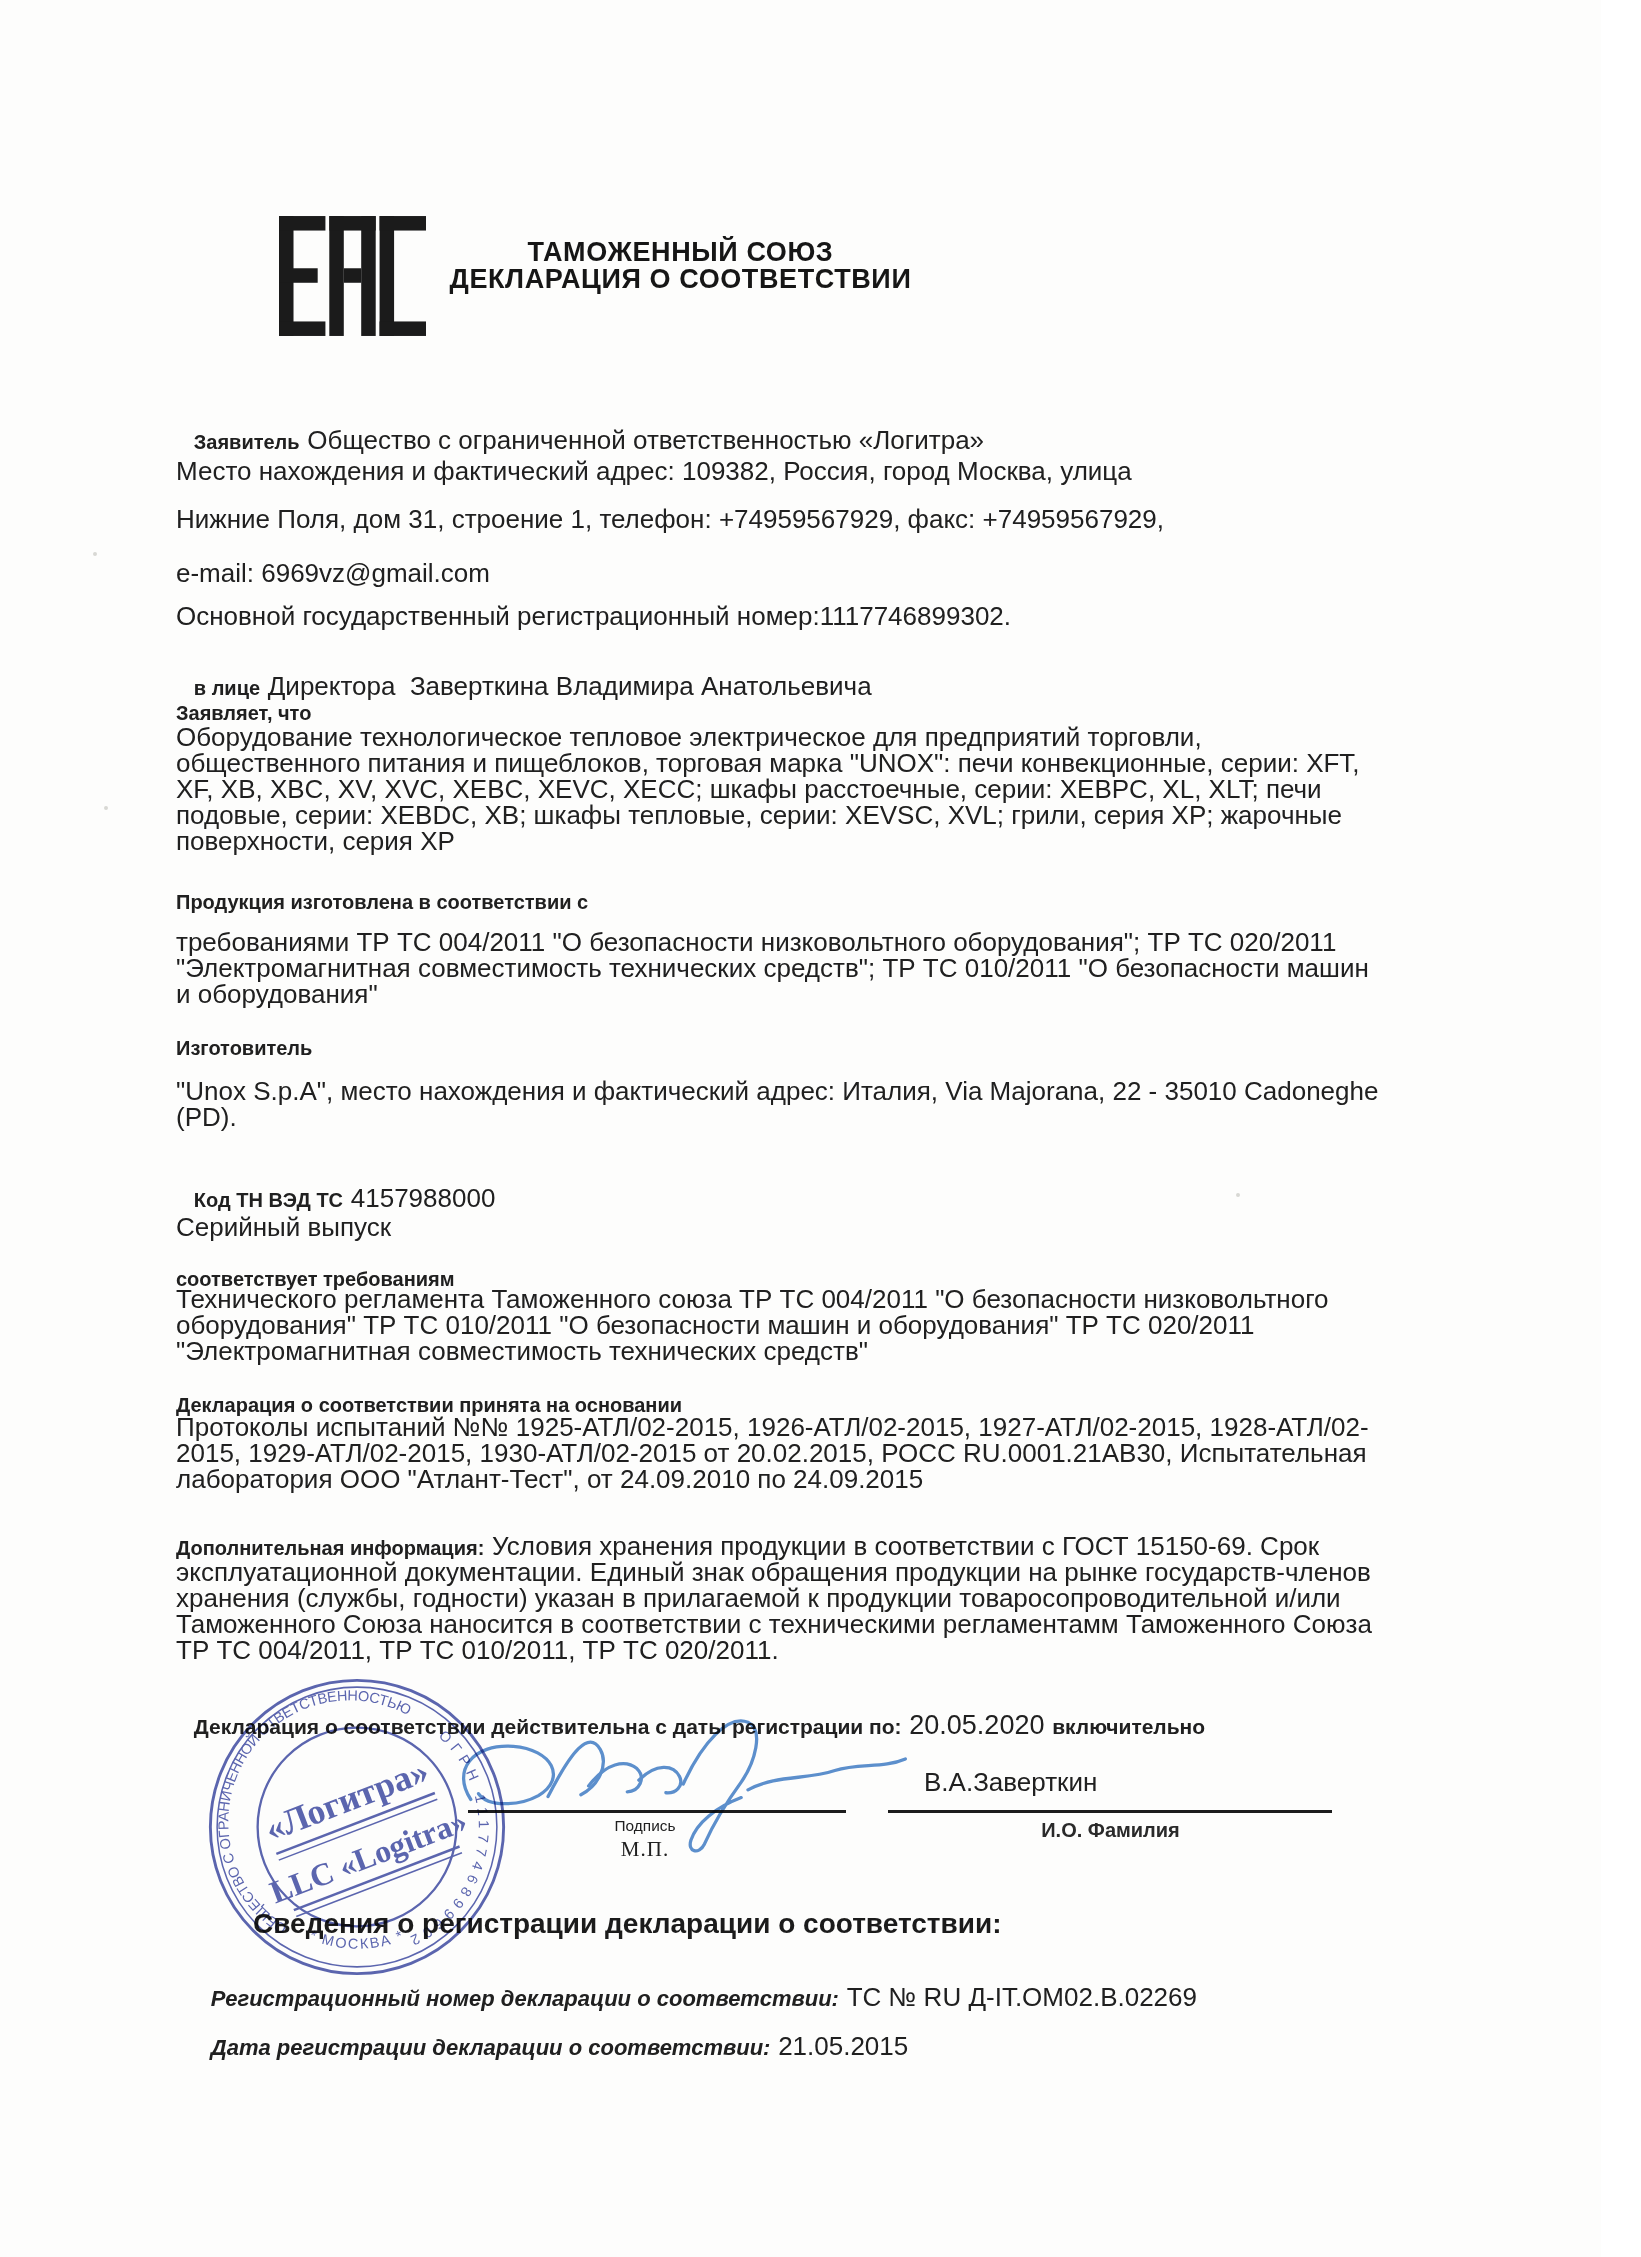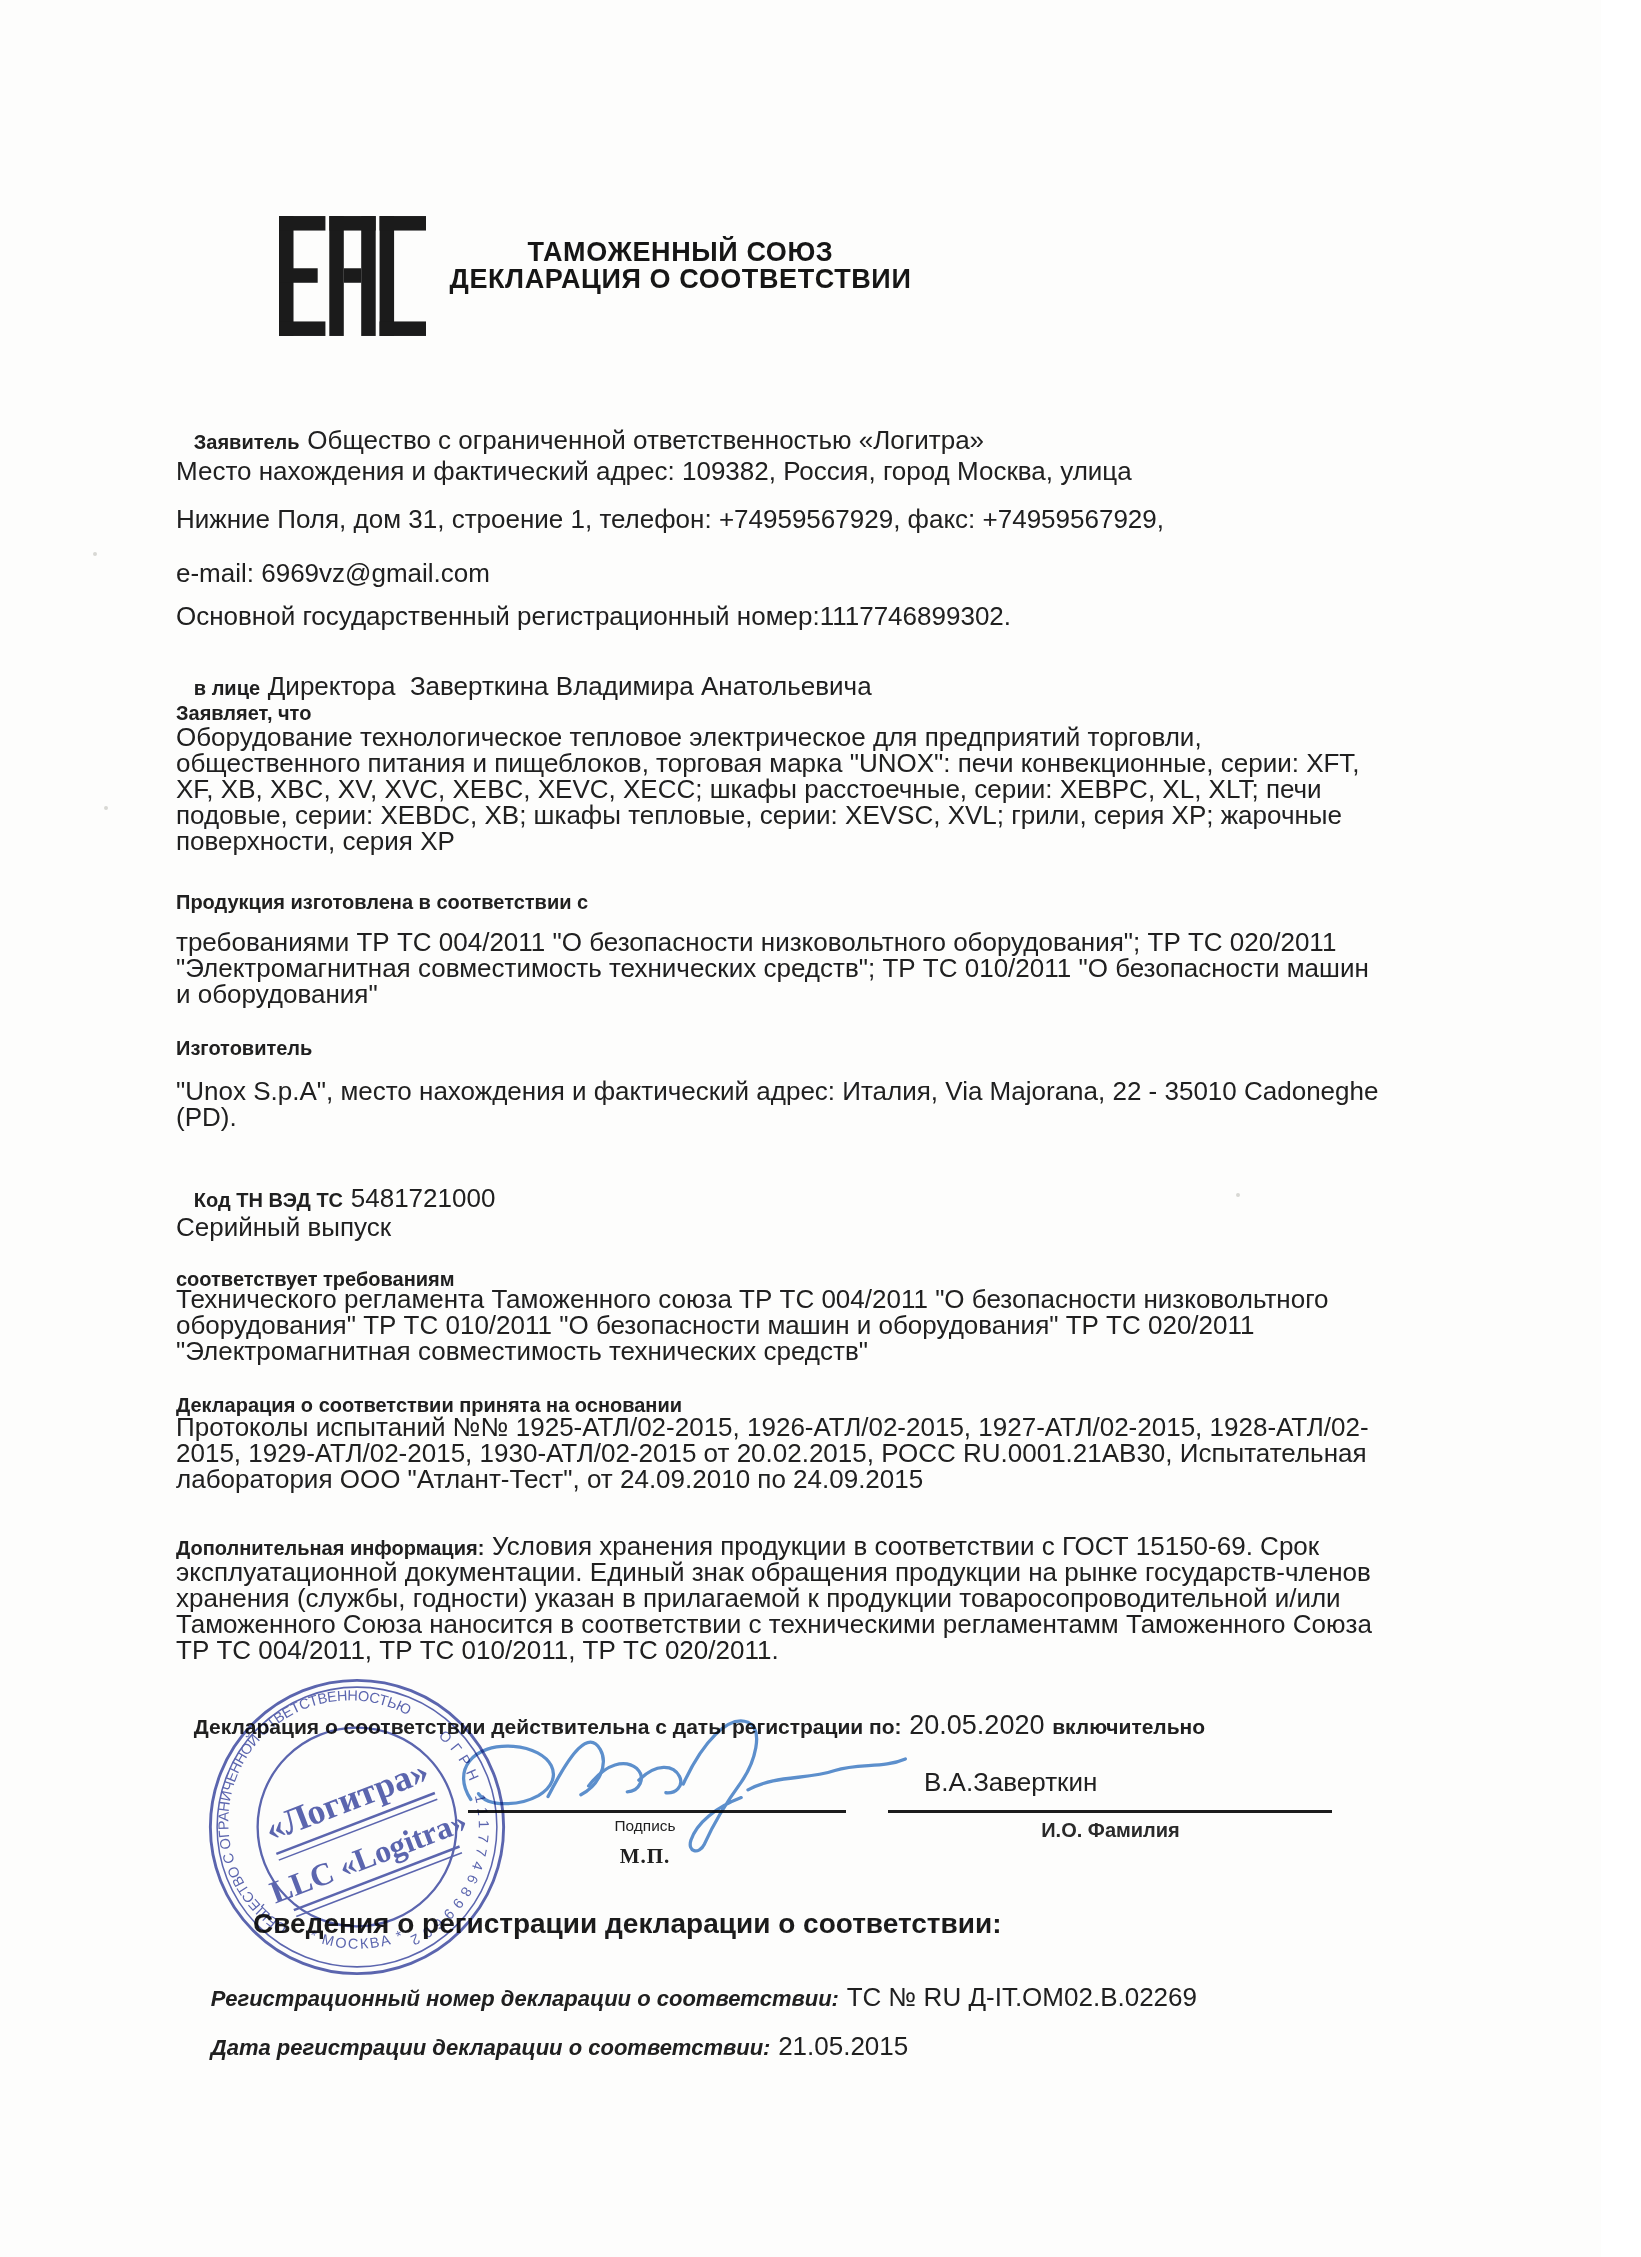--- a/index.html
+++ b/index.html
@@ -8,21 +8,21 @@
   .abs{position:absolute;}
   .t-line{white-space:pre;line-height:1;}
   .body-t{font-size:26px;}
   .lbl{font-weight:700;font-size:20px;}
   .lbl-sp{margin-right:7.7px;}
   .para .t-line{font-size:26px;}
   .row{white-space:pre;}
   .title{font-weight:700;font-size:27px;letter-spacing:0.6px;text-align:center;line-height:35px;color:#161616;}
   .sig-line{position:absolute;height:2.9px;background:#1c1c1c;}
   .under-label{font-size:15.4px;text-align:center;}
-  .mp{font-family:"Liberation Serif","DejaVu Serif",serif;font-weight:700;font-size:21px;text-align:center;margin-top:9px;letter-spacing:1px;}
+  .mp{font-family:"Liberation Serif","DejaVu Serif",serif;font-weight:400;font-size:21px;text-align:center;margin-top:2px;letter-spacing:1px;}
   .name-hint{font-size:20px;font-weight:700;color:#2a2a2a;text-align:center;}
   .reg-head{font-weight:700;font-size:28px;color:#1b1b1b;}
   .reg-lbl{font-weight:700;font-size:22px;font-style:italic;}
   .reg-val{font-size:26px;}
   .ink{mix-blend-mode:multiply;}
   .speck{position:absolute;width:3.9px;height:3.9px;border-radius:50%;background:#d8d8d4;}
 </style>
 </head>
 <body>
 
@@ -82,21 +82,21 @@
     <div class="t-line">и оборудования"</div>
   </div>
 
   <div class="abs lbl" style="left:176px;top:1037px;">Изготовитель</div>
   <div class="abs para" style="left:176px;top:1078px;line-height:33px;">
     <div class="t-line">"Unox S.p.A", место нахождения и фактический адрес: Италия, Via Majorana, 22 - 35010 Cadoneghe</div>
     <div class="t-line">(PD).</div>
   </div>
 
   <div class="abs row" style="left:176px;top:1165px;">
-    <span class="lbl lbl-sp">Код ТН ВЭД ТС</span><span class="body-t">5481721000</span>
+    <span class="lbl lbl-sp">Код ТН ВЭД ТС</span><span class="body-t">4157988000</span>
   </div>
 
   <div class="abs row body-t" style="left:176px;top:1212px;">Серийный выпуск</div>
 
   <div class="abs lbl" style="left:176px;top:1268px;text-align:center;">соответствует требованиям</div>
   <div class="abs para" style="left:176px;top:1286px;line-height:27px;">
     <div class="t-line">Технического регламента Таможенного союза ТР ТС 004/2011 "О безопасности низковольтного</div>
     <div class="t-line">оборудования" ТР ТС 010/2011 "О безопасности машин и оборудования" ТР ТС 020/2011</div>
     <div class="t-line">"Электромагнитная совместимость технических средств"</div>
   </div>

